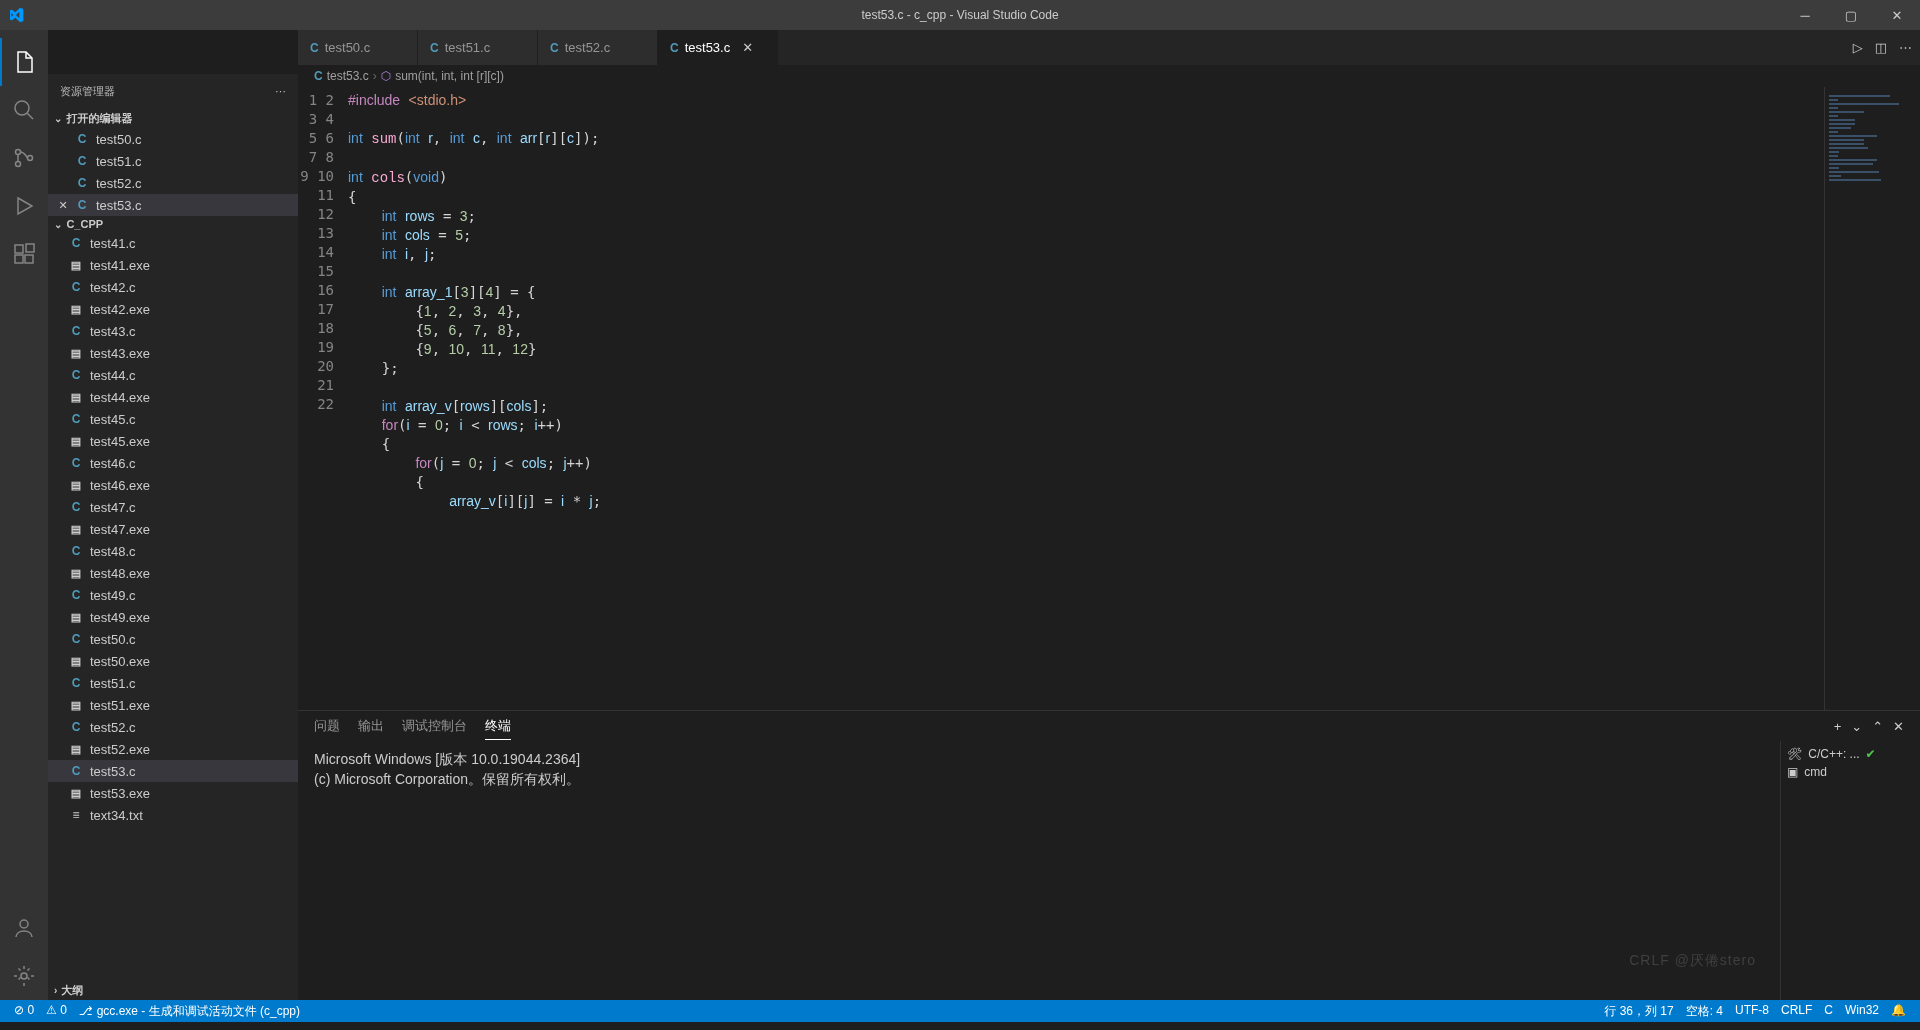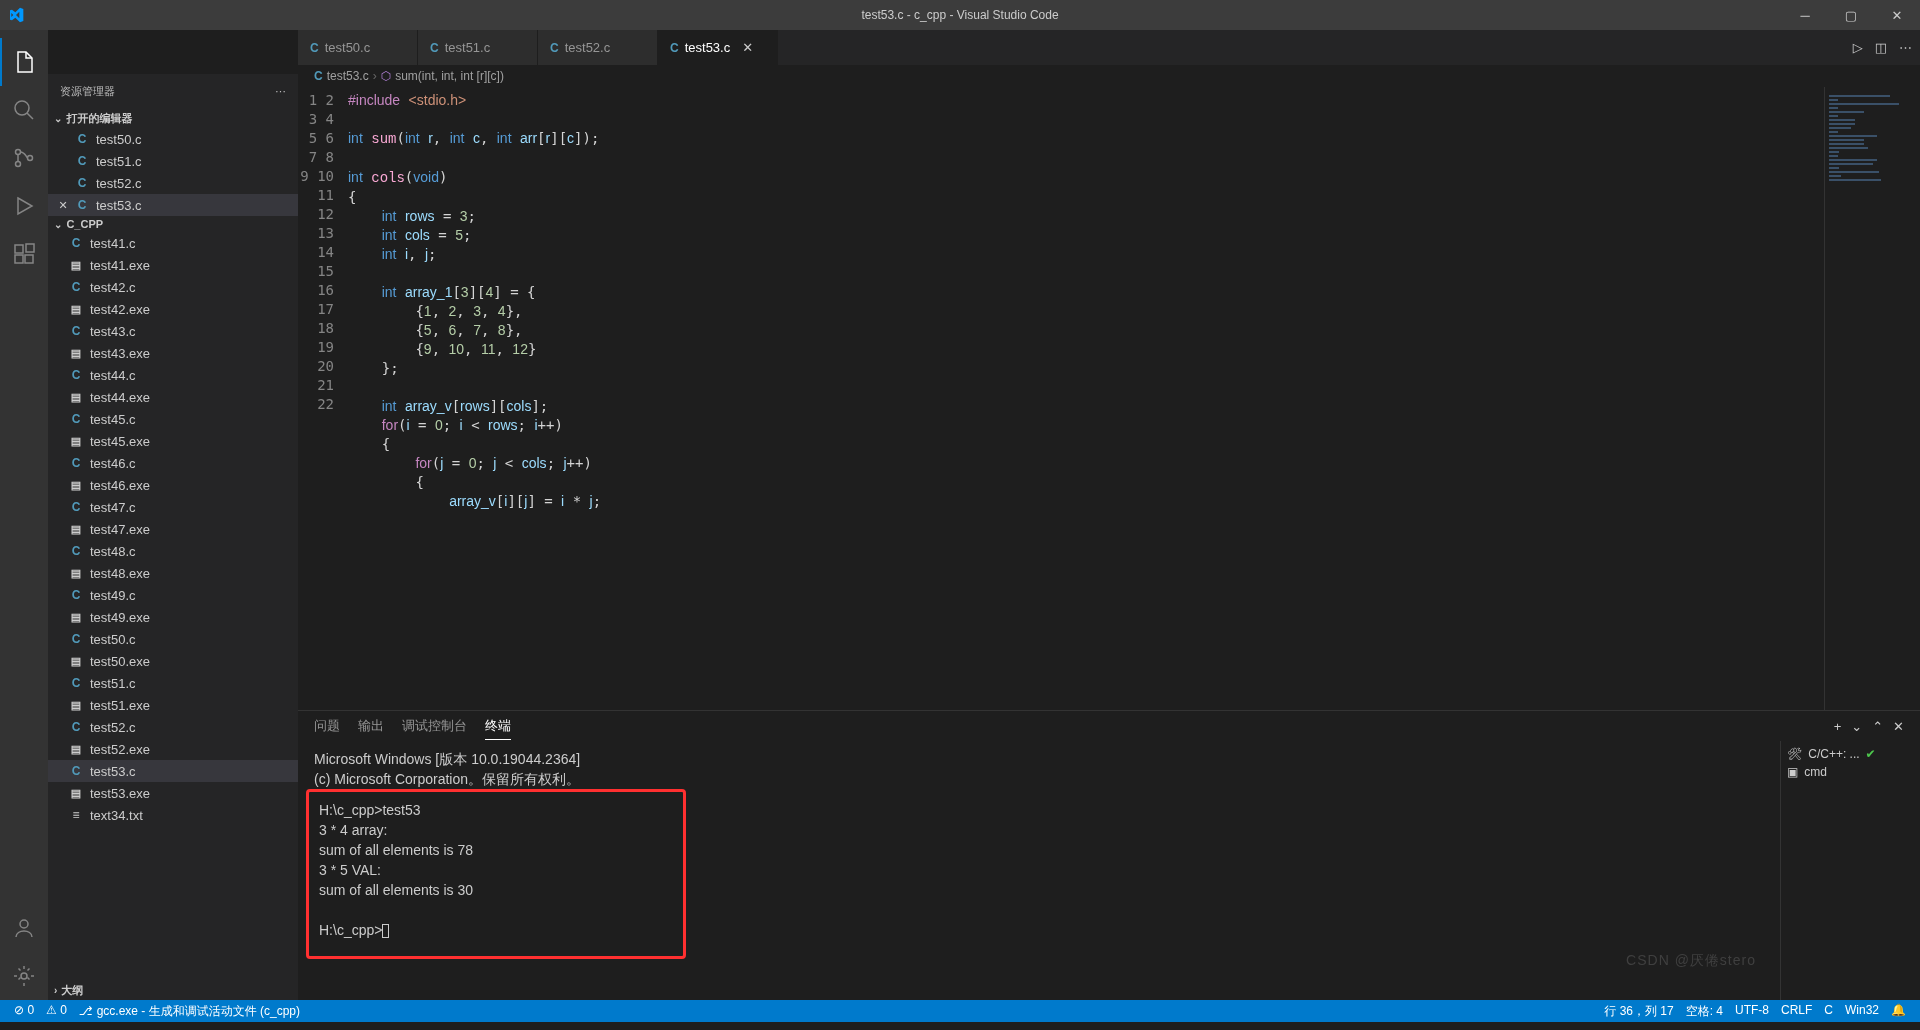--- a/index.html
+++ b/index.html
@@ -406,24 +406,21 @@
         <div class="panel-actions">
           <span>+</span>
           <span>⌄</span>
           <span>⌃</span>
           <span>✕</span>
         </div>
       </div>
       <div class="panel-body">
         <div class="terminal">
           <div id="preTerm">Microsoft Windows [版本 10.0.19044.2364]<br>(c) Microsoft Corporation。保留所有权利。<br></div>
-          <div class="term-highlight">
-            <div id="termBody">H:\c_cpp&gt;test53<br>3 * 4 array:<br>sum of all elements is 78<br>3 * 5 VAL:<br>sum of all elements is 30<br><br>H:\c_cpp&gt;<span class="cursor-box"></span></div>
-          </div>
-          <div class="watermark">CSDN @厌倦stero</div>
+          <div class="watermark">CRLF @厌倦stero</div>
         </div>
         <div class="panel-right" id="taskList">
             <div class="task-item">
               <span>🛠</span>
               <span>C/C++: ...</span> 
               <span class="check">✔</span>
             </div>
             <div class="task-item">
               <span>▣</span>
               <span>cmd</span>

